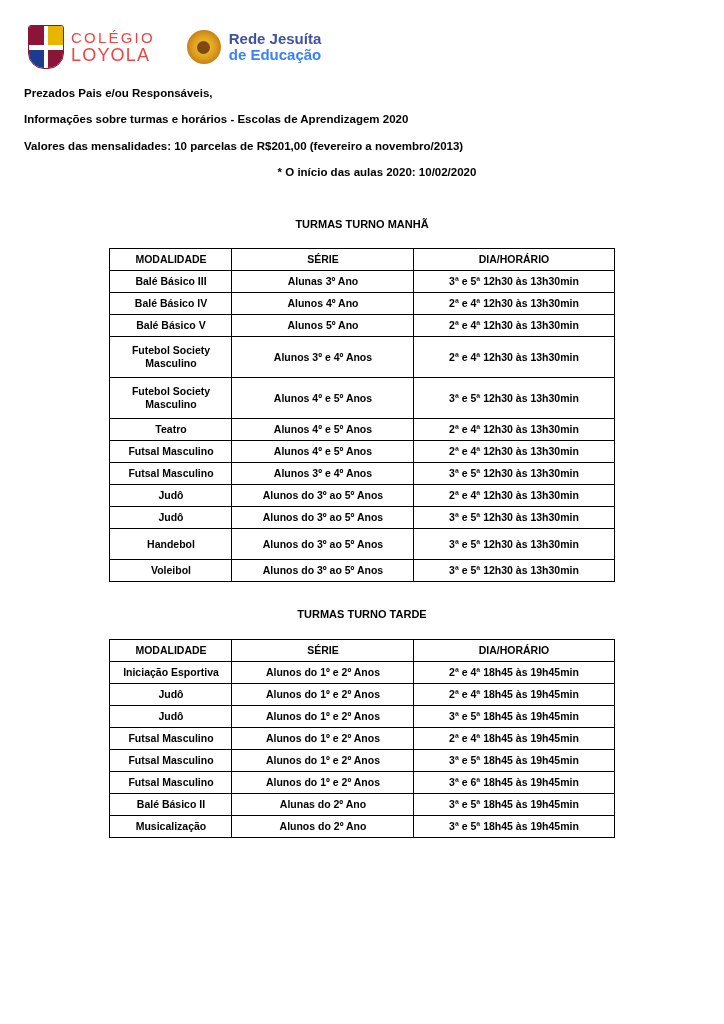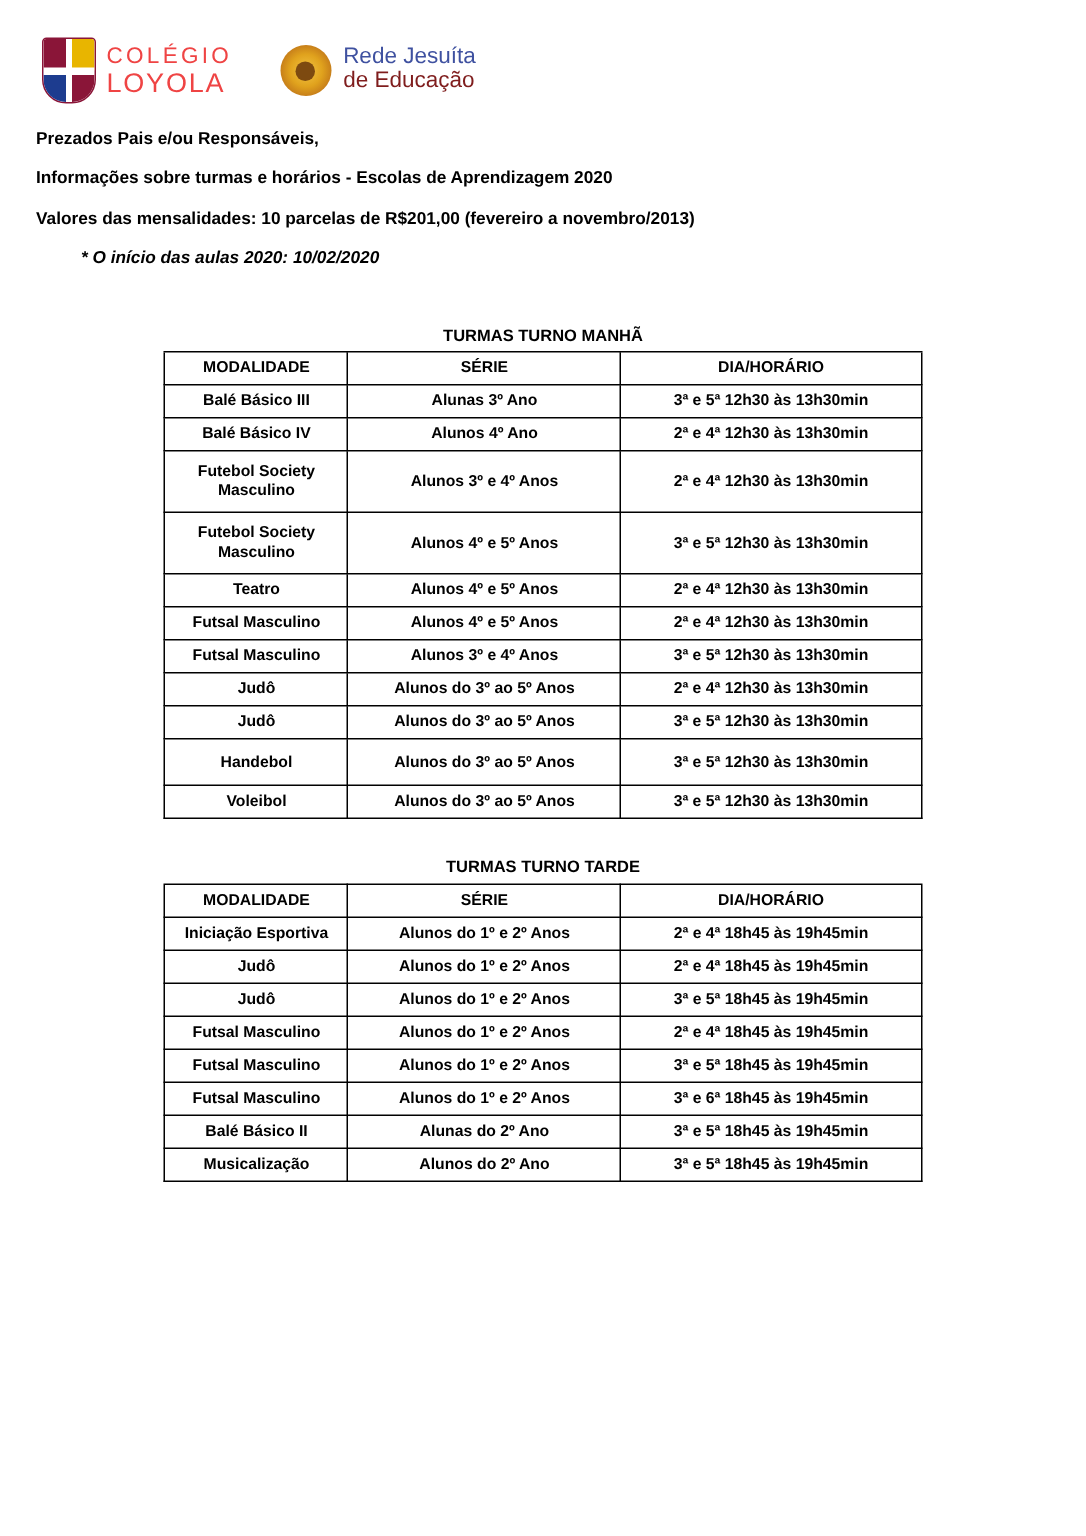--- a/index.html
+++ b/index.html
@@ -77,23 +77,24 @@
     font-weight: normal;
   }
   .loyola-words .l2 {
     font-size: 18px;
     letter-spacing: 1.2px;
     font-weight: normal;
     margin-top: 1px;
   }
   .rede-logo {
     display: flex;
-    align-items: flex-start;
+    align-items: center;
     gap: 8px;
     margin-left: 8px;
+    font-weight: bold;
   }
   .sun {
     width: 34px;
     height: 34px;
     border-radius: 50%;
     background: radial-gradient(circle at 50% 50%, #f3c544 0%, #e0a21d 45%, #c8801a 70%, #9c5d14 100%);
     position: relative;
   }
   .sun::after {
     content: "";
@@ -102,33 +103,33 @@
     width: 13px; height: 13px;
     margin: -6.5px 0 0 -6.5px;
     border-radius: 50%;
     background: #7d4a10;
   }
   .rede-words {
     line-height: 1.05;
     color: #4a5b9e;
   }
   .rede-words .r1 { font-size: 15px; color: #3f51a0; }
-  .rede-words .r2 { font-size: 15px; color: #7f1d1d; }
+  .rede-words .r2 { font-size: 15px; color: #3b82f6; }
 
   
   .intro p {
     margin: 0 0 12px 0;
     font-size: 11.5px;
     font-weight: bold;
     line-height: 1.25;
   }
   .note {
+    text-align: center;
     font-size: 11.5px;
     font-weight: bold;
-    font-style: italic;
     margin: 30px 0 0 0;
     padding-left: 30px;
   }
 
   
   .table-block {
     margin-top: 36px;
   }
   .table-block.second {
     margin-top: 24px;
@@ -144,21 +145,21 @@
     font-size: 10.5px;
     font-weight: bold;
     text-align: center;
     padding: 2px 2px;
     vertical-align: middle;
     line-height: 1.25;
   }
   tr.title-row td {
     border: none;
     border-bottom: 1px solid #000000;
-    padding-bottom: 3px;
+    padding-bottom: 17px;
     font-size: 11px;
     text-align: center;
   }
   tr.header-row td {
     font-weight: bold;
   }
   col.c1 { width: 122px; }
   col.c2 { width: 182px; }
   col.c3 { width: 200px; }
   .tall td { height: 36px; }
@@ -220,20 +221,25 @@
           <tr class="row">
             <td>Balé Básico III</td>
             <td>Alunas 3º Ano</td>
             <td>3ª e 5ª 12h30 às 13h30min</td>
           </tr>
           <tr class="row">
             <td>Balé Básico IV</td>
             <td>Alunos  4º Ano</td>
             <td>2ª e 4ª 12h30 às 13h30min</td>
           </tr>
+          <tr class="row">
+            <td>Balé Básico  V</td>
+            <td>Alunos  5º Ano</td>
+            <td>2ª e 4ª 12h30 às 13h30min</td>
+          </tr>
           <tr class="tall">
             <td>Futebol Society Masculino</td>
             <td>Alunos 3º e 4º Anos</td>
             <td>2ª e 4ª 12h30 às 13h30min</td>
           </tr>
           <tr class="tall">
             <td>Futebol Society Masculino</td>
             <td>Alunos 4º e 5º Anos</td>
             <td>3ª e 5ª 12h30 às 13h30min</td>
           </tr>

